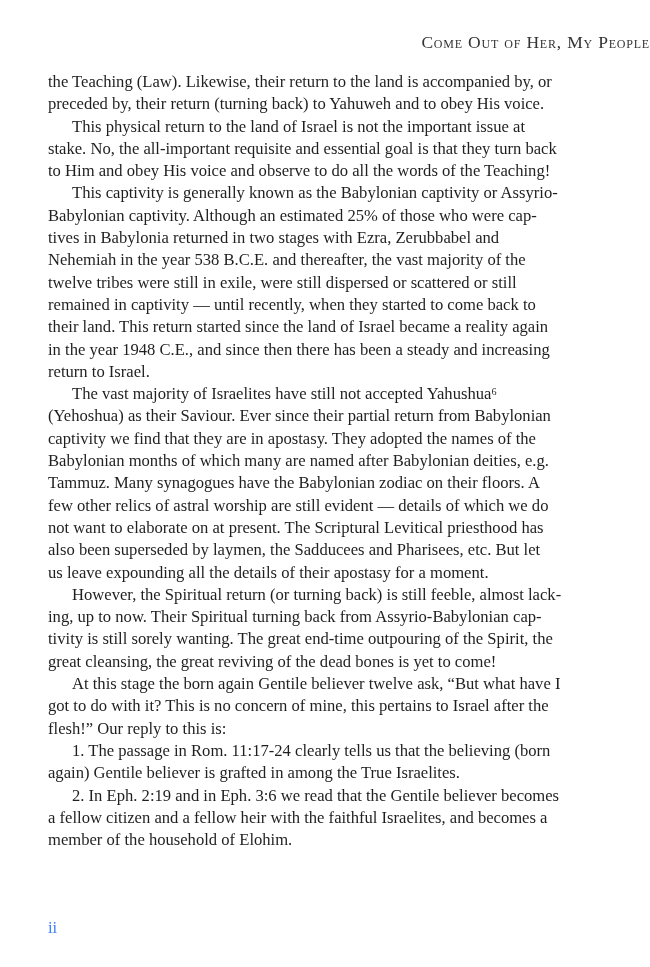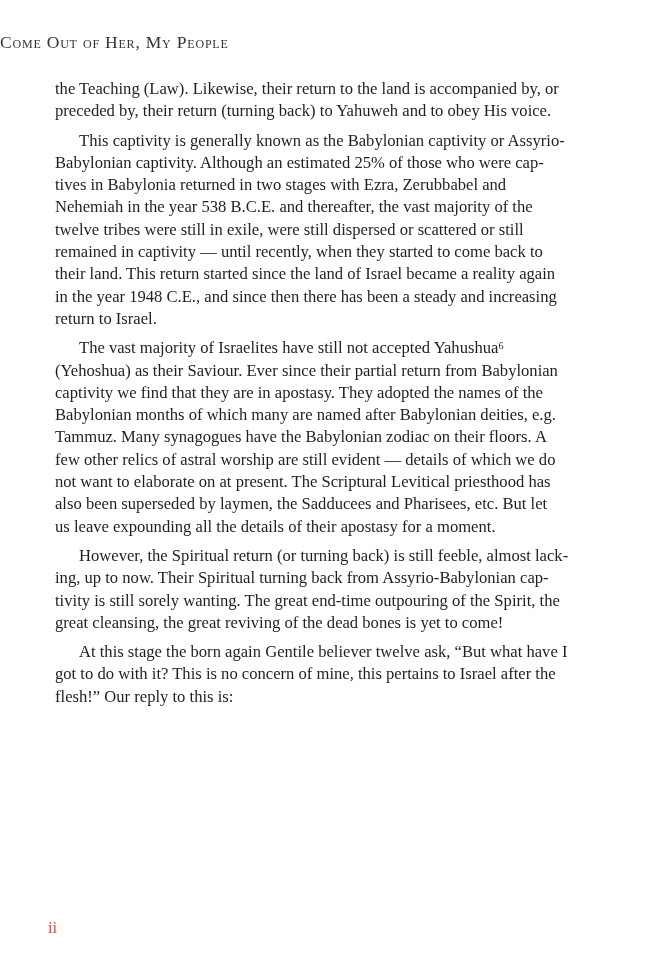--- a/index.html
+++ b/index.html
@@ -14,60 +14,63 @@
     background: #ffffff;
     font-family: "Liberation Serif", "DejaVu Serif", serif;
     color: #1f1f1f;
     overflow: hidden;
   }
   .running-header {
     position: absolute;
     top: 32px;
     left: 0;
     width: 100%;
-    text-align: left;
+    text-align: right;
     font-variant: small-caps;
     font-size: 17.5px;
     letter-spacing: 0.8px;
     color: #333333;
   }
   .body-text {
     position: absolute;
     top: 71px;
     left: 48px;
     width: 556px;
     font-size: 16.6px;
     line-height: 22.3px;
   }
   .para {
-    margin: 7px;
+    margin: 0;
     white-space: pre;     
   }
   .para.indent {
     text-indent: 24px;    
   }
   .page-number {
     position: absolute;
     left: 48px;
     top: 917px;
     font-size: 16.6px;
     line-height: 22.3px;
-    color: #ef4444;
+    color: #3b82f6;
   }
 </style>
 </head>
 <body>
 
 <div class="page">
 
   <div class="running-header">Come Out of Her, My People</div>
 
   <div class="body-text">
     <p class="para">the Teaching (Law). Likewise, their return to the land is accompanied by, or
 preceded by, their return (turning back) to Yahuweh and to obey His voice.</p>
+    <p class="para indent">This physical return to the land of Israel is not the important issue at
+stake. No, the all-important requisite and essential goal is that they turn back
+to Him and obey His voice and observe to do all the words of the Teaching!</p>
     <p class="para indent">This captivity is generally known as the Babylonian captivity or Assyrio-
 Babylonian captivity. Although an estimated 25% of those who were cap-
 tives in Babylonia returned in two stages with Ezra, Zerubbabel and
 Nehemiah in the year 538 B.C.E. and thereafter, the vast majority of the
 twelve tribes were still in exile, were still dispersed or scattered or still
 remained in captivity — until recently, when they started to come back to
 their land. This return started since the land of Israel became a reality again
 in the year 1948 C.E., and since then there has been a steady and increasing
 return to Israel.</p>
     <p class="para indent">The vast majority of Israelites have still not accepted Yahushua⁶
@@ -79,17 +82,22 @@
 not want to elaborate on at present. The Scriptural Levitical priesthood has
 also been superseded by laymen, the Sadducees and Pharisees, etc. But let
 us leave expounding all the details of their apostasy for a moment.</p>
     <p class="para indent">However, the Spiritual return (or turning back) is still feeble, almost lack-
 ing, up to now. Their Spiritual turning back from Assyrio-Babylonian cap-
 tivity is still sorely wanting. The great end-time outpouring of the Spirit, the
 great cleansing, the great reviving of the dead bones is yet to come!</p>
     <p class="para indent">At this stage the born again Gentile believer twelve ask, “But what have I
 got to do with it? This is no concern of mine, this pertains to Israel after the
 flesh!” Our reply to this is:</p>
+    <p class="para indent">1. The passage in Rom. 11:17-24 clearly tells us that the believing (born
+again) Gentile believer is grafted in among the True Israelites.</p>
+    <p class="para indent">2. In Eph. 2:19 and in Eph. 3:6 we read that the Gentile believer becomes
+a fellow citizen and a fellow heir with the faithful Israelites, and becomes a
+member of the household of Elohim.</p>
   </div>
 
   <div class="page-number">ii</div>
 
 </div>
 
 </body></html>

